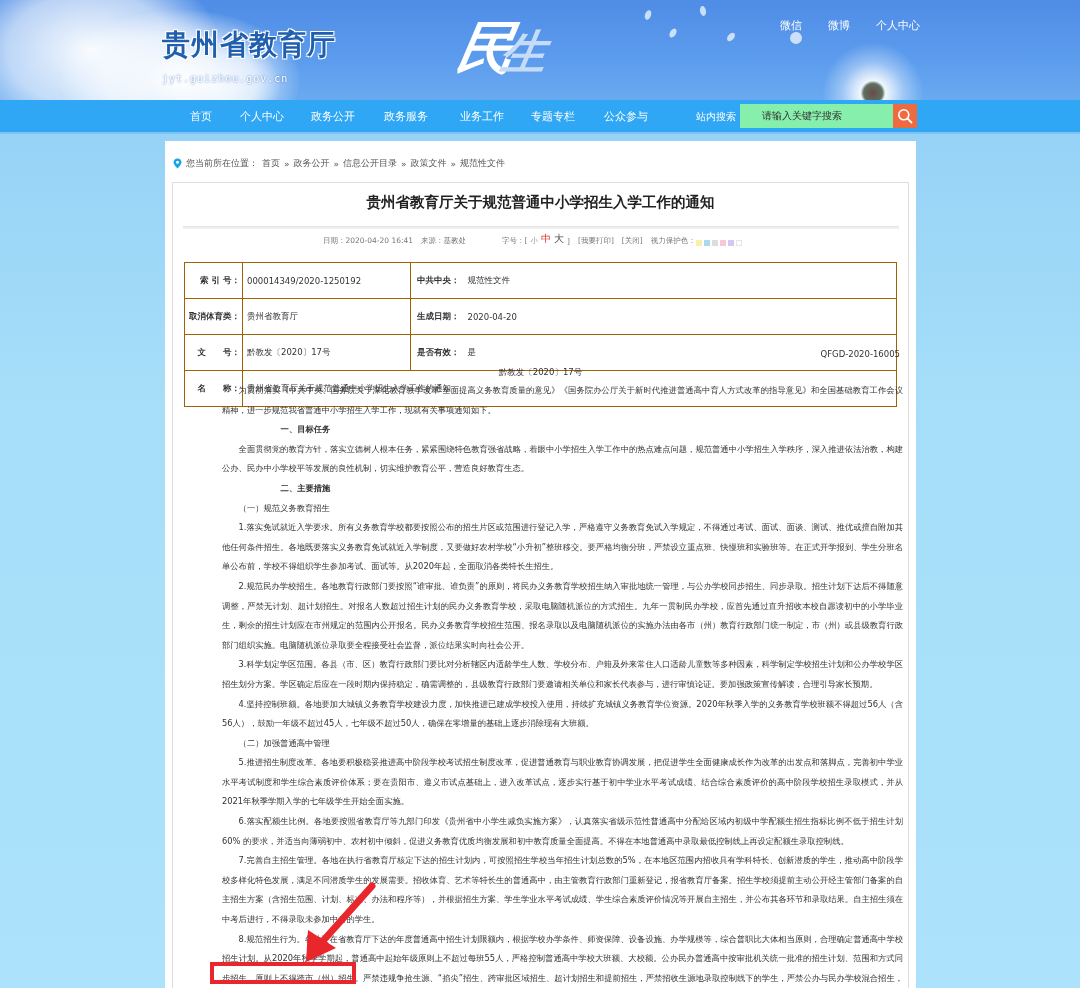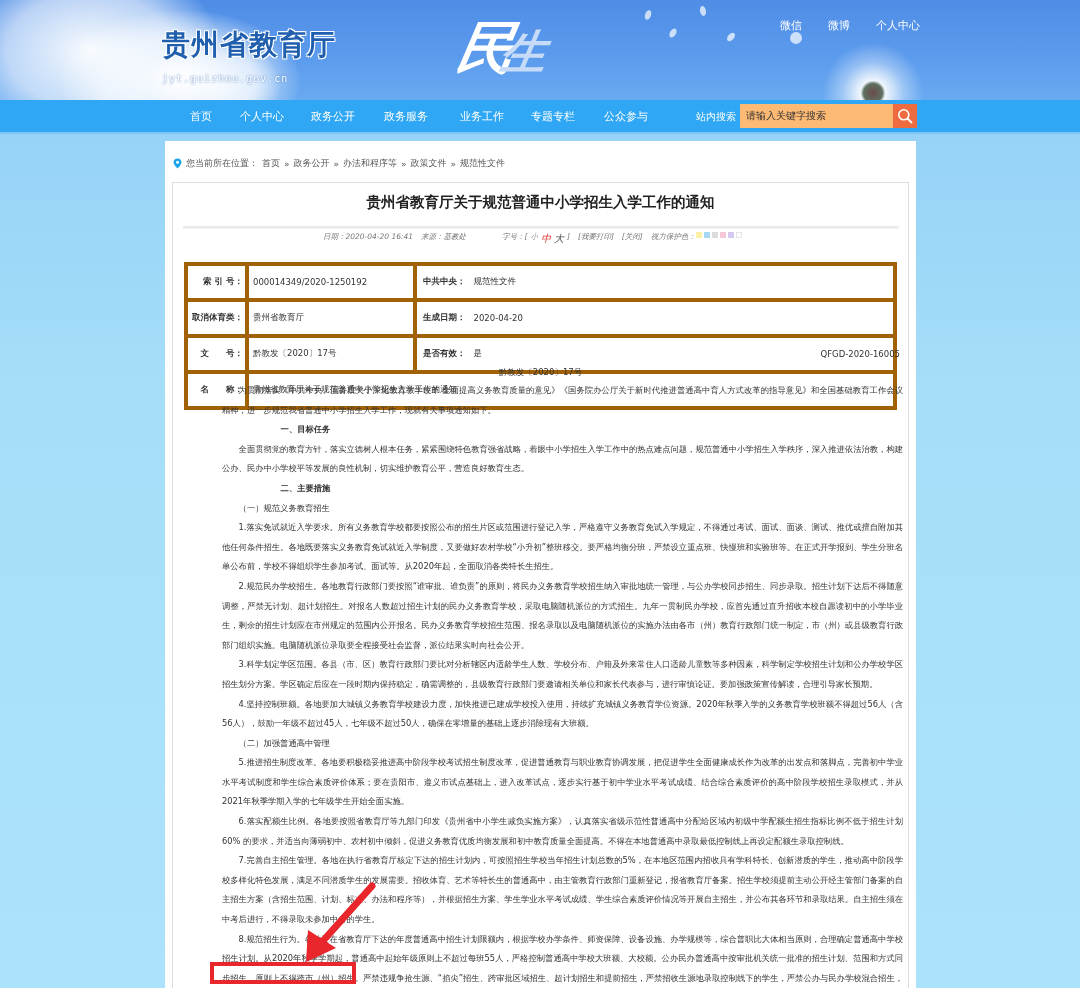--- a/index.html
+++ b/index.html
@@ -53,21 +53,21 @@
   
   .nav {
     position: absolute; left: 0; top: 100px; width: 1080px; height: 32px;
     background: #2fa7f5;
   }
   .nav-items { position: absolute; left: 190px; top: 0; display: flex; height: 32px; align-items: center; }
   .nav-item { font-size: 11px; color: #fff; cursor: pointer; }
   .search-label { position: absolute; left: 696px; top: 10px; font-size: 10px; color: #fff; }
   .search-box {
     position: absolute; left: 740px; top: 104px; width: 154px; height: 24px;
-    background: #fdba74; border: none; font-size: 10px; color: #333; padding-left: 6px;
+    background: #86efac; border: none; font-size: 10px; color: #333; padding-left: 22px;
     font-family: "DejaVu Sans", sans-serif; outline: none;
   }
   .search-btn {
     position: absolute; left: 893px; top: 104px; width: 24px; height: 24px;
     background: #ee6a3f; display: flex; align-items: center; justify-content: center; cursor: pointer;
   }
   .nav-underline { position: absolute; left: 0; top: 132px; width: 1080px; height: 2px; background: #7ec3f4; }
 
   
   .page {
@@ -85,33 +85,33 @@
   .title {
     position: absolute; left: 0; top: 10px; width: 100%; text-align: center;
     font-size: 14.5px; font-weight: bold; color: #222;
   }
   .title-rule {
     position: absolute; left: 10px; top: 43px; width: 716px; height: 3px;
     background: linear-gradient(180deg, #e6e6e6, #f3f3f3);
   }
   .meta {
     position: absolute; left: 150px; top: 49px; font-size: 7.5px; color: #777;
-    display: flex; align-items: flex-start; white-space: nowrap; font-style: italic;
+    display: flex; align-items: flex-end; white-space: nowrap;
   }
   .meta .size-small { color: #999; }
   .meta .size-mid { color: #d33; font-size: 10px; }
   .meta .size-big { color: #555; font-size: 10px; }
   .swatch { display: inline-block; width: 6px; height: 6px; margin-right: 2px; }
 
   
   .info-table {
     position: absolute; left: 11px; top: 79px; width: 713px;
     border-collapse: collapse; font-size: 8.5px; color: #333;
   }
-  .info-table td { border: 4px solid #a16207; height: 36px; padding: 0 4px; }
+  .info-table td { border: 1px solid #a16207; height: 36px; padding: 0 4px; }
   .info-table td.lbl { font-weight: bold; width: 50px; text-align: right; padding-right: 2px; white-space: nowrap; }
   .info-table td.lbl2 { font-weight: bold; width: 50px; padding-left: 6px; border-right: none; white-space: nowrap; }
   .info-table td.val2 { border-left: none; }
 
   .doc-code { position: absolute; right: 8px; top: 166px; font-size: 8.5px; color: #333; }
   .doc-num { position: absolute; left: 0; top: 184px; width: 100%; text-align: center; font-size: 8.5px; color: #333; }
   .body-text {
     position: absolute; left: 1px; top: 198px; width: 729px;
     font-size: 8.3px; line-height: 19.6px; color: #333;
   }
@@ -171,21 +171,21 @@
   <div class="breadcrumb">
     <svg width="9" height="11" viewBox="0 0 9 11">
       <path d="M4.5 0.5 C2.2 0.5 0.6 2.2 0.6 4.3 C0.6 7 4.5 10.5 4.5 10.5 C4.5 10.5 8.4 7 8.4 4.3 C8.4 2.2 6.8 0.5 4.5 0.5 Z" fill="#1aa3e8"></path>
       <circle cx="4.5" cy="4.2" r="1.5" fill="#fff"></circle>
     </svg>
     <span>您当前所在位置：</span>
     <span>首页</span>
     <span>»</span>
     <span>政务公开</span>
     <span>»</span>
-    <span>办法和程序等</span>
+    <span>信息公开目录</span>
     <span>»</span>
     <span>政策文件</span>
     <span>»</span>
     <span>规范性文件</span>
   </div>
 
   <div class="article">
     <div class="title">贵州省教育厅关于规范普通中小学招生入学工作的通知</div>
     <div class="title-rule"></div>
     <div class="meta">

